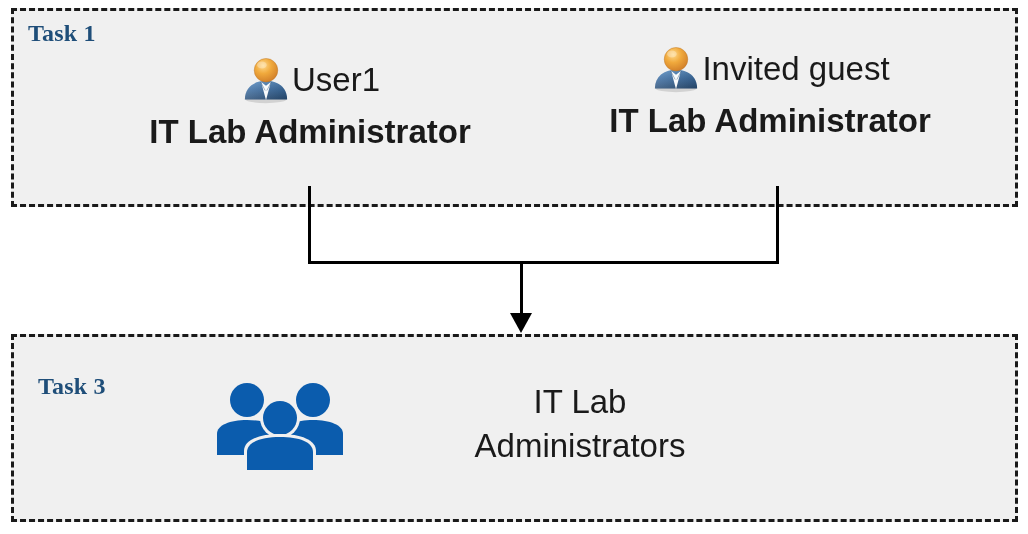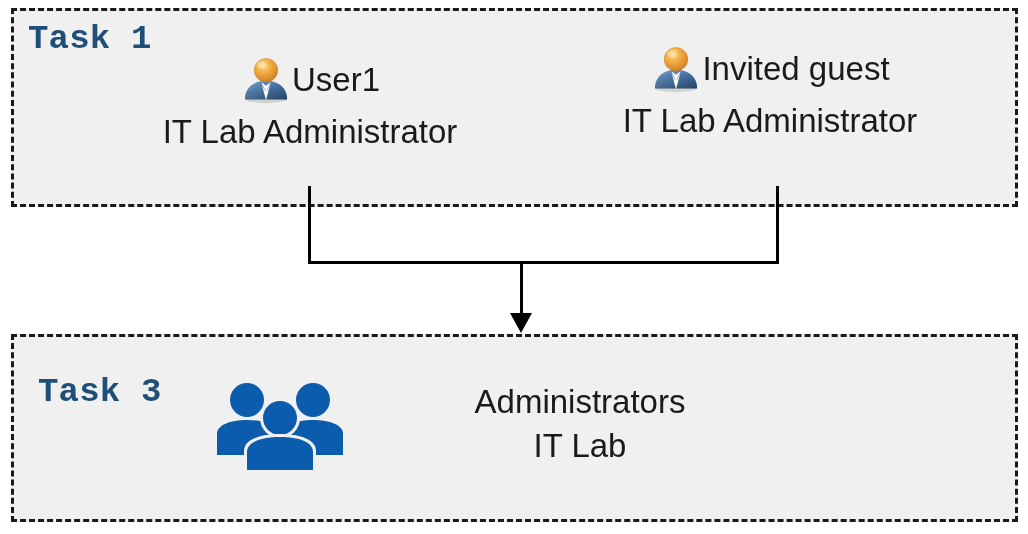--- a/index.html
+++ b/index.html
@@ -27,23 +27,23 @@
     position: absolute;
     background: #f0f0f0;
     border: 3px dashed #1a1a1a;
     box-sizing: border-box;
   }
   #task1-box { left: 11px;  top: 8px;   width: 1007px; height: 199px; }
   #task2-box { left: 11px;  top: 334px; width: 1007px; height: 188px; }
 
   .task-label {
     position: absolute;
-    font-family: Liberation Mono, monospace;
+    font-family: Liberation Serif, serif;
     font-weight: bold;
-    font-size: 34px;
+    font-size: 24px;
     color: #1F4E79;
     letter-spacing: 0.2px;
     white-space: nowrap;
   }
   #task1-label { left: 28px;  top: 20px; }
   #task2-label { left: 38px;  top: 373px; }
 
   
   .person {
     position: absolute;
@@ -63,21 +63,21 @@
     font-size: 33px;
     color: #1a1a1a;
     white-space: nowrap;
     font-weight: 400;
   }
   .person-role {
     font-family: "Liberation Sans", sans-serif;
     font-size: 33px;
     color: #1a1a1a;
     white-space: nowrap;
-    font-weight: 400;
+    font-weight: 700;
     line-height: 44px;
     margin-top: 2px;
   }
 
   .user-icon { width: 52px; height: 52px; flex: 0 0 auto; display: block; }
 
   
   #group-entry {
     position: absolute;
     left: 190px;
@@ -213,22 +213,22 @@
           <path d="M69 77 L69 56 C69 47 82 42 99 42 C116 42 129 47 129 56 L129 77 Z"></path>
 
           <circle cx="66" cy="40" r="20" fill="#f0f0f0"></circle>
           <circle cx="66" cy="40" r="17"></circle>
           <path d="M30 92 L30 73 C30 62 45 56 66 56 C87 56 102 62 102 73 L102 92 Z" fill="#f0f0f0"></path>
           <path d="M33 92 L33 74 C33 64 47 59 66 59 C85 59 99 64 99 74 L99 92 Z"></path>
         </g>
       </svg>
     </div>
     <div id="group-text">
+      <span class="gline">IT Lab</span>
       <span class="gline">Administrators</span>
-      <span class="gline">IT Lab</span>
     </div>
   </div>
 
   <svg id="connector" viewBox="0 0 1028 534">
     <g stroke="#000000" stroke-width="3" fill="none" shape-rendering="crispEdges">
 
       <line x1="309" y1="186" x2="309" y2="262"></line>
 
       <line x1="777" y1="186" x2="777" y2="262"></line>
 

